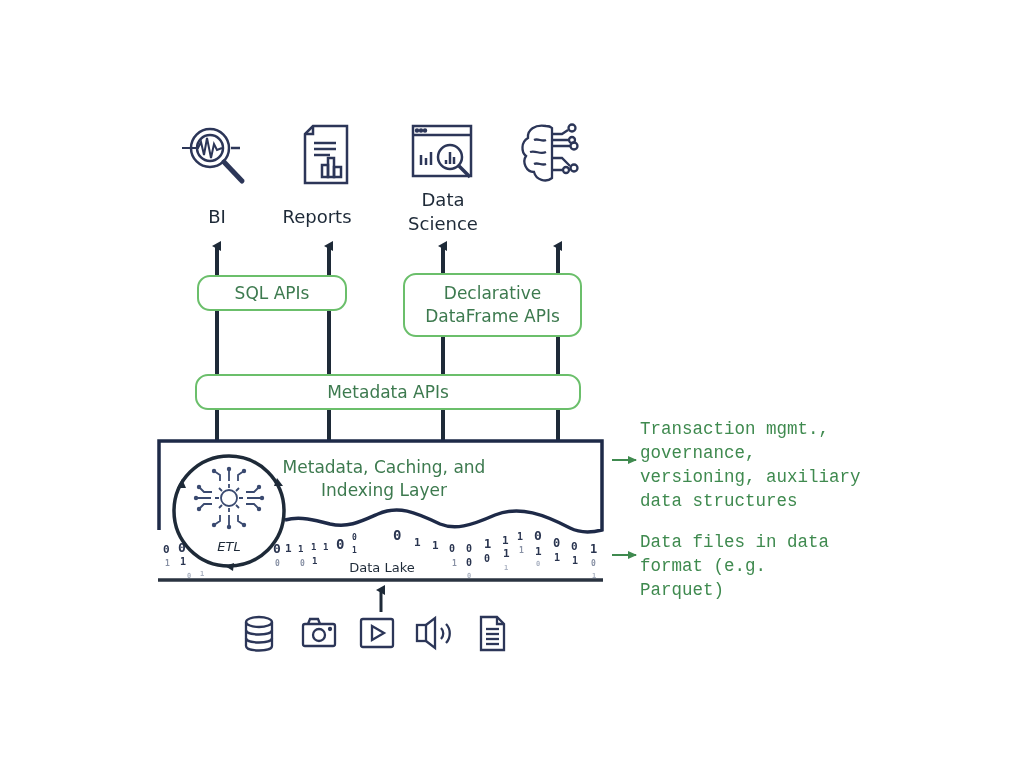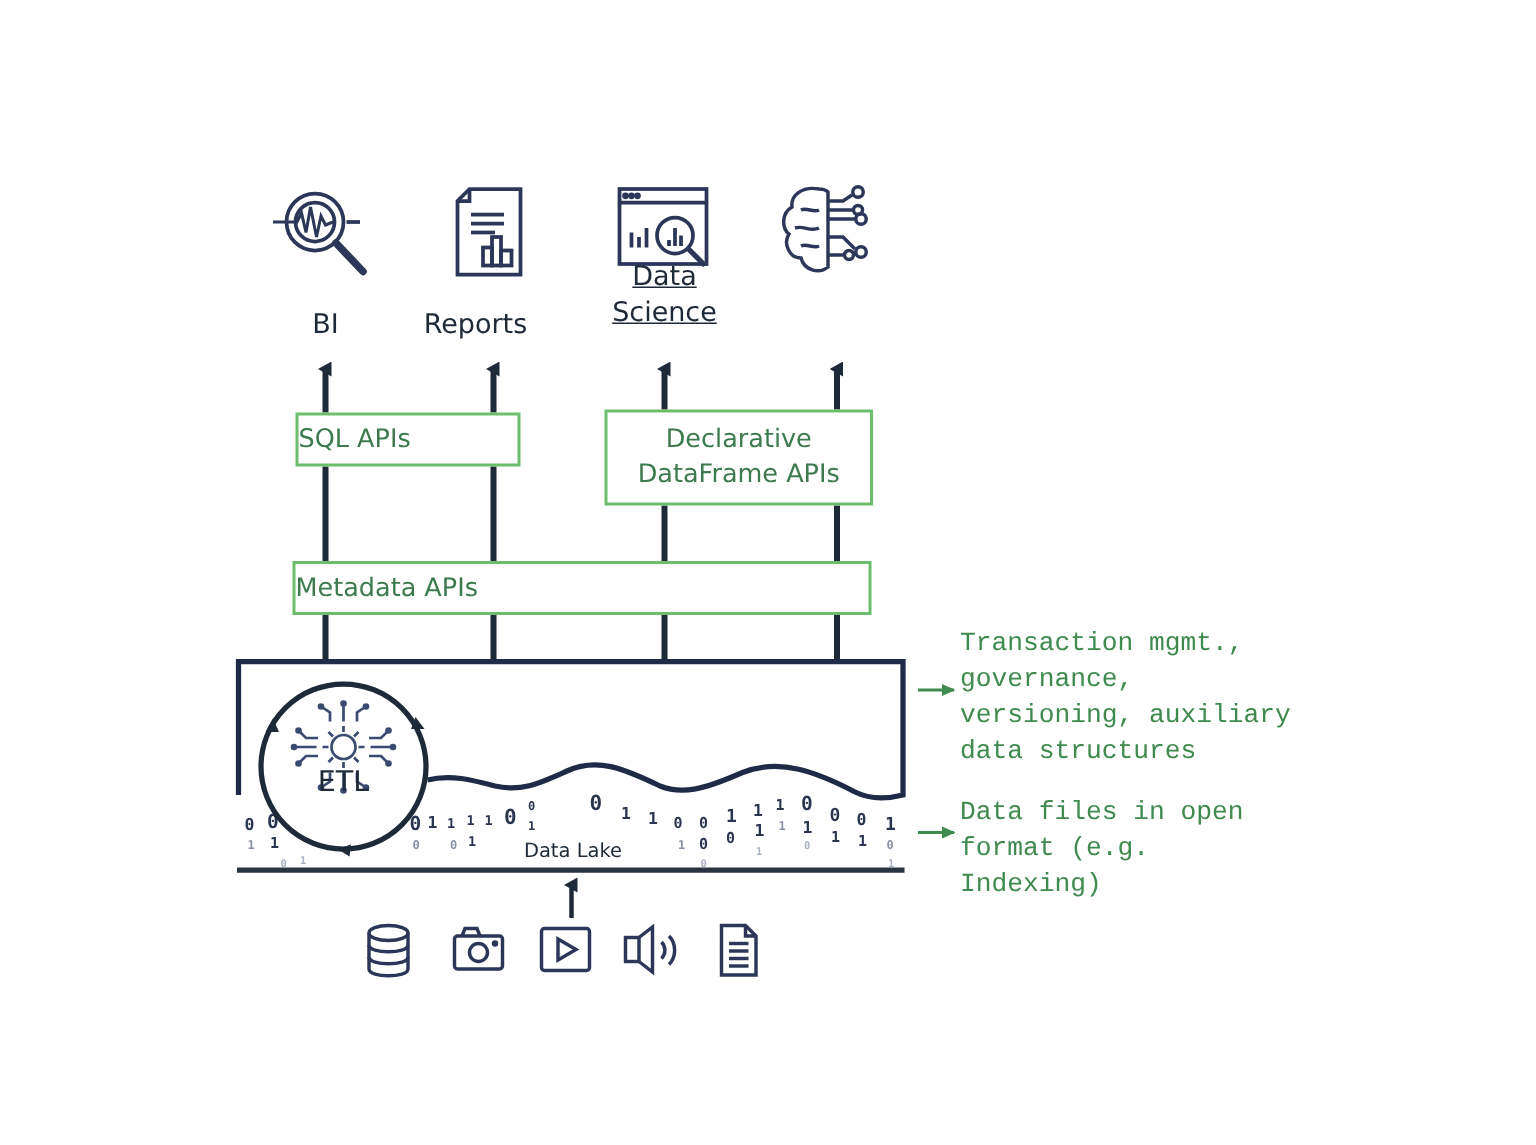--- a/index.html
+++ b/index.html
@@ -1,19 +1,19 @@
 <!DOCTYPE html>
 <html><head>
 <meta charset="utf-8">
 <style>
   html, body { margin: 0; padding: 0; background: #ffffff; }
   body { width: 1024px; height: 763px; position: relative; overflow: hidden; font-family: "DejaVu Sans", sans-serif; }
   #stage { position: absolute; left: 0; top: 0; width: 1024px; height: 763px; }
   .lbl { position: absolute; color: #1e2a38; text-align: center; font-size: 18px; line-height: 24px; font-family: "DejaVu Sans", sans-serif; }
-  .gbox { position: absolute; border: 2.5px solid #6bbf6b; border-radius: 0; background: #ffffff; color: #3d7a4f; font-size: 17px; line-height: 23px; text-align: center; display: flex; align-items: center; justify-content: flex-start; box-sizing: border-box; font-family: "DejaVu Sans", sans-serif; }
+  .gbox { position: absolute; border: 2.5px solid #6bbf6b; border-radius: 13px; background: #ffffff; color: #3d7a4f; font-size: 17px; line-height: 23px; text-align: center; display: flex; align-items: center; justify-content: center; box-sizing: border-box; font-family: "DejaVu Sans", sans-serif; }
   .gtext { position: absolute; color: #3d7a4f; font-size: 17px; line-height: 23px; font-family: "DejaVu Sans", sans-serif; }
   .side { position: absolute; color: #3f8a4f; font-size: 17.5px; line-height: 24px; font-family: Liberation Mono, monospace; }
 </style>
 </head>
 <body>
 
 <div id="stage">
 
   <svg width="1024" height="763" viewBox="0 0 1024 763" style="position:absolute;left:0;top:0">
     <defs>
@@ -186,33 +186,34 @@
       <path d="M497,617 L497,624 L504,624"></path>
       <line x1="486" y1="629" x2="499" y2="629"></line>
         <line x1="486" y1="634" x2="499" y2="634"></line>
       <line x1="486" y1="639" x2="499" y2="639"></line>
         <line x1="486" y1="644" x2="499" y2="644"></line>
     </g>
   </svg>
 
   <div class="lbl" style="left:177px; top:205px; width:80px;">BI</div>
   <div class="lbl" style="left:267px; top:205px; width:100px;">Reports</div>
-  <div class="lbl" style="left:393px; top:173px; width:100px;text-decoration:underline;">Data Science</div>
+  <div class="lbl" style="left:393px; top:188px; width:100px;">Data Science</div>
 
   <div class="gbox" style="left:197px; top:275px; width:150px; height:36px;">
     <span>SQL APIs</span>
   </div>
   <div class="gbox" style="left:403px; top:273px; width:179px; height:64px; padding:0 10px;">
     <span>Declarative DataFrame APIs</span>
   </div>
   <div class="gbox" style="left:195px; top:374px; width:386px; height:36px;">
     <span>Metadata APIs</span>
   </div>
 
-
-  <div class="lbl" style="left:204px; top:509px; width:50px; font-size:19px;">ETL</div>
+  <div class="gtext" style="left:268px; top:456px; width:232px; text-align:center;">Metadata, Caching, and Indexing Layer</div>
+
+  <div class="lbl" style="left:204px; top:535px; width:50px; font-size:13px;font-style:italic;">ETL</div>
 
   <div class="lbl" style="left:322px; top:556px; width:120px; font-size:13px;">Data Lake</div>
 
   <div class="side" style="left:640px; top:417px; width:235px;">Transaction mgmt., governance, versioning, auxiliary data structures</div>
-  <div class="side" style="left:640px; top:530px; width:200px;">Data files in open format (e.g. Indexing)</div>
+  <div class="side" style="left:640px; top:530px; width:200px;">Data files in data format (e.g. Parquet)</div>
 
 </div>
 
 </body></html>

